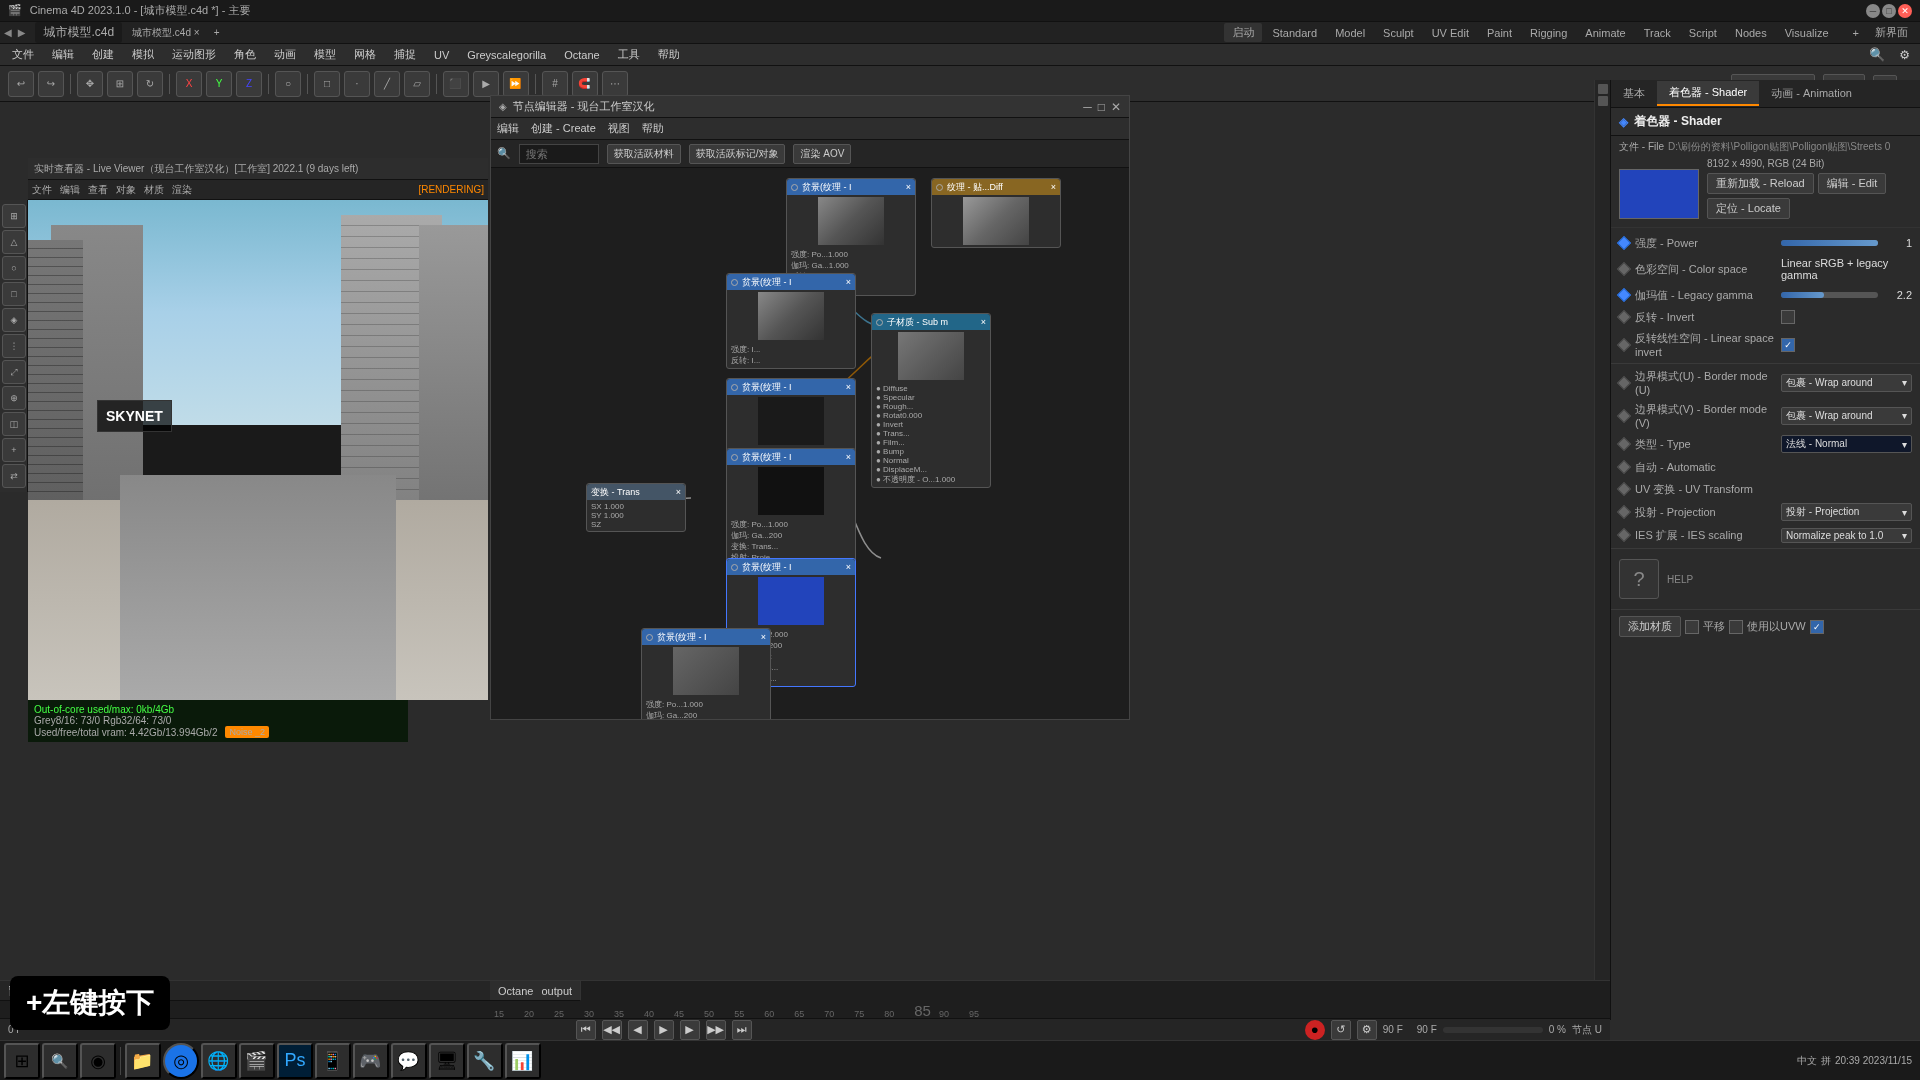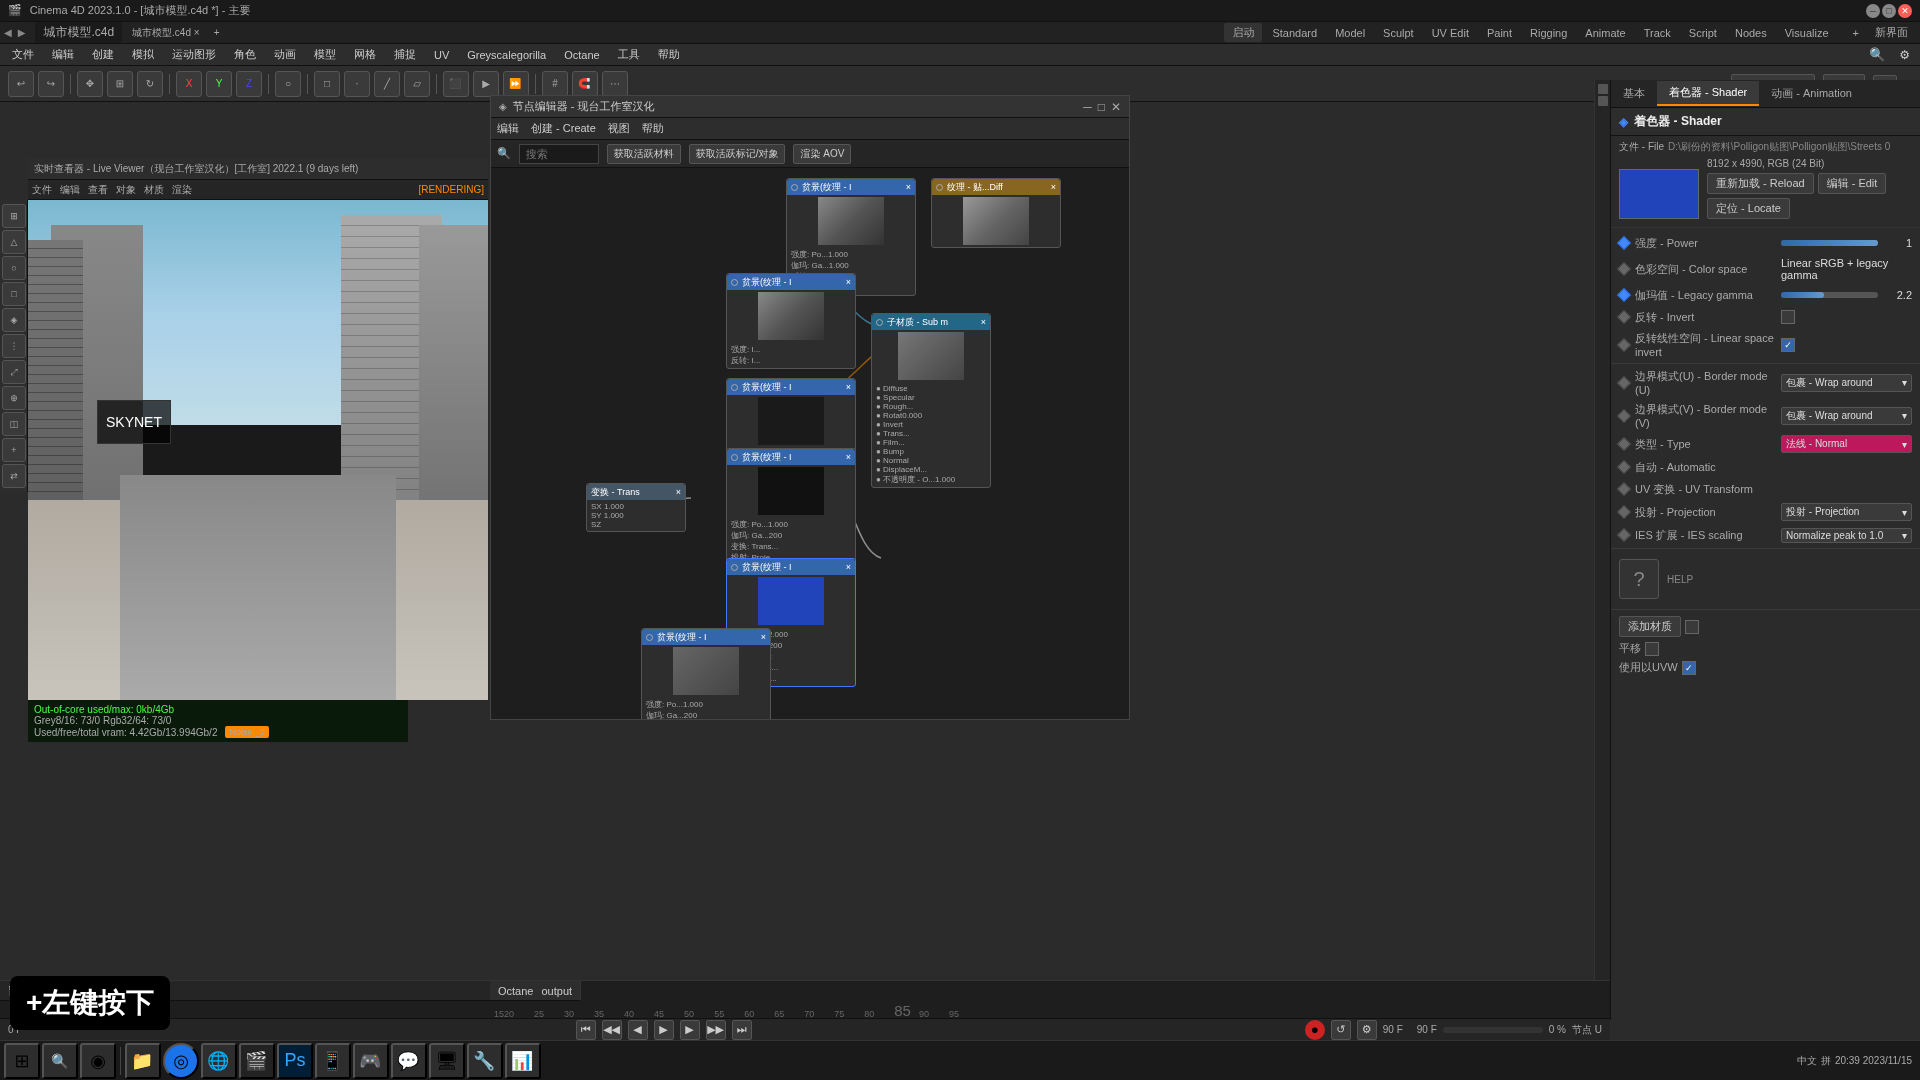--- a/index.html
+++ b/index.html
@@ -183,21 +183,21 @@
 
   <div style="position:absolute;top:3%;right:10%;width:22%;height:72%;background:linear-gradient(180deg,#aaa 0%,#777 100%);">
     <div style="width:100%;height:100%;background:repeating-linear-gradient(180deg,transparent 0px,transparent 10px,rgba(0,0,0,0.2) 10px,rgba(0,0,0,0.2) 11px);"></div>
   </div>
   <div style="position:absolute;top:5%;right:0%;width:15%;height:75%;background:linear-gradient(180deg,#999 0%,#666 100%);"></div>
 
   <div style="position:absolute;bottom:0;left:0;width:100%;height:40%;background:linear-gradient(180deg,#b0aaa0 0%,#c8c4bc 100%);"></div>
 
   <div style="position:absolute;bottom:0;left:20%;width:60%;height:45%;background:linear-gradient(180deg,#888 0%,#aaa 100%);"></div>
 
-  <div style="position:absolute;top:40%;left:15%;background:rgba(0,0,0,0.7);color:#fff;font-size:14px;font-weight:normal;padding:13px 8px;border:1px solid #333;">SKYNET</div>
+  <div style="position:absolute;top:40%;left:15%;background:rgba(0,0,0,0.7);color:#fff;font-size:14px;font-weight:bold;padding:7px 8px;border:1px solid #333;">SKYNET</div>
 </div>
 
 <div style="position:absolute;top:700px;left:28px;width:380px;background:#0a1a0a;padding:4px 6px;font-size:10px;z-index:10;">
   <div style="color:#44ff44;">Out-of-core used/max: 0kb/4Gb</div>
   <div style="color:#aaa;">Grey8/16: 73/0   Rgb32/64: 73/0</div>
   <div style="color:#aaa;display:flex;align-items:center;gap:8px;">
     <span>Used/free/total vram: 4.42Gb/13.994Gb/2</span>
     <span style="background:#ff8800;padding:1px 4px;border-radius:2px;font-size:9px;">Noise _2</span>
   </div>
 </div>
@@ -479,21 +479,21 @@
       <span class="props-label">边界模式(V) - Border mode (V)</span>
       <div style="flex:1;background:#3a3a3a;border:1px solid #555;border-radius:2px;padding:1px 4px;font-size:10px;color:#ddd;cursor:pointer;display:flex;align-items:center;justify-content:space-between;">
         <span>包裹 - Wrap around</span>
         <span>▾</span>
       </div>
     </div>
 
     <div class="props-row">
       <span class="diamond-gray"></span>
       <span class="props-label">类型 - Type</span>
-      <div style="flex:1;background:#be185d;border:1px solid #555;border-radius:2px;padding:1px 4px;font-size:10px;color:#ddd;cursor:pointer;display:flex;align-items:center;justify-content:space-between;gap:35px;">
+      <div style="flex:1;background:#0f172a;border:1px solid #555;border-radius:2px;padding:1px 4px;font-size:10px;color:#ddd;cursor:pointer;display:flex;align-items:center;justify-content:space-between;gap:35px;">
         <span>法线 - Normal</span>
         <span>▾</span>
       </div>
     </div>
 
     <div class="props-row">
       <span class="diamond-gray"></span>
       <span class="props-label">自动 - Automatic</span>
       <span class="props-value"></span>
     </div>
@@ -524,21 +524,21 @@
 
     <div class="props-divider"></div>
 
     <div style="padding:8px;display:flex;align-items:center;gap:8px;">
       <div style="width:40px;height:40px;background:#333;border:1px solid #555;border-radius:3px;display:flex;align-items:center;justify-content:center;font-size:20px;color:#888;">?</div>
       <div style="font-size:10px;color:#888;">HELP</div>
     </div>
 
     <div class="props-divider"></div>
 
-    <div style="padding:4px 8px;display:flex;flex-direction:column;gap:4px;">
+    <div style="padding:4px 8px;display:flex;gap:4px;">
       <div style="display:flex;align-items:center;gap:4px;">
         <button class="props-btn">添加材质</button>
         <div class="checkbox"></div>
       </div>
       <div style="display:flex;align-items:center;gap:4px;">
         <span style="font-size:11px;color:#aaa;">平移</span>
         <div class="checkbox"></div>
       </div>
       <div style="display:flex;align-items:center;gap:4px;">
         <span style="font-size:11px;color:#aaa;">使用以UVW</span>
@@ -568,21 +568,21 @@
     <span>output</span>
   </div>
 
   <div style="position:absolute;top:0;left:0;width:490px;height:20px;background:#252525;border-bottom:1px solid #111;display:flex;align-items:center;padding:0 8px;gap:4px;">
     <span style="font-size:10px;color:#aaa;">🎬</span>
     <span style="font-size:10px;color:#aaa;">Octane</span>
     <span style="font-size:10px;color:#aaa;">output</span>
   </div>
 
   <div style="position:absolute;top:20px;left:490px;right:0;height:18px;background:#1e1e1e;display:flex;align-items:flex-end;overflow:hidden;padding:0 4px;">
-    <span style="font-size:9px;color:#666;">15</span>
+    <span style="font-size:9px;color:#666;margin-right:20px;">15</span>
     <span style="font-size:9px;color:#666;margin-right:20px;">20</span>
     <span style="font-size:9px;color:#666;margin-right:20px;">25</span>
     <span style="font-size:9px;color:#666;margin-right:20px;">30</span>
     <span style="font-size:9px;color:#666;margin-right:20px;">35</span>
     <span style="font-size:9px;color:#666;margin-right:20px;">40</span>
     <span style="font-size:9px;color:#666;margin-right:20px;">45</span>
     <span style="font-size:9px;color:#666;margin-right:20px;">50</span>
     <span style="font-size:9px;color:#666;margin-right:20px;">55</span>
     <span style="font-size:9px;color:#666;margin-right:20px;">60</span>
     <span style="font-size:9px;color:#666;margin-right:20px;">65</span>

